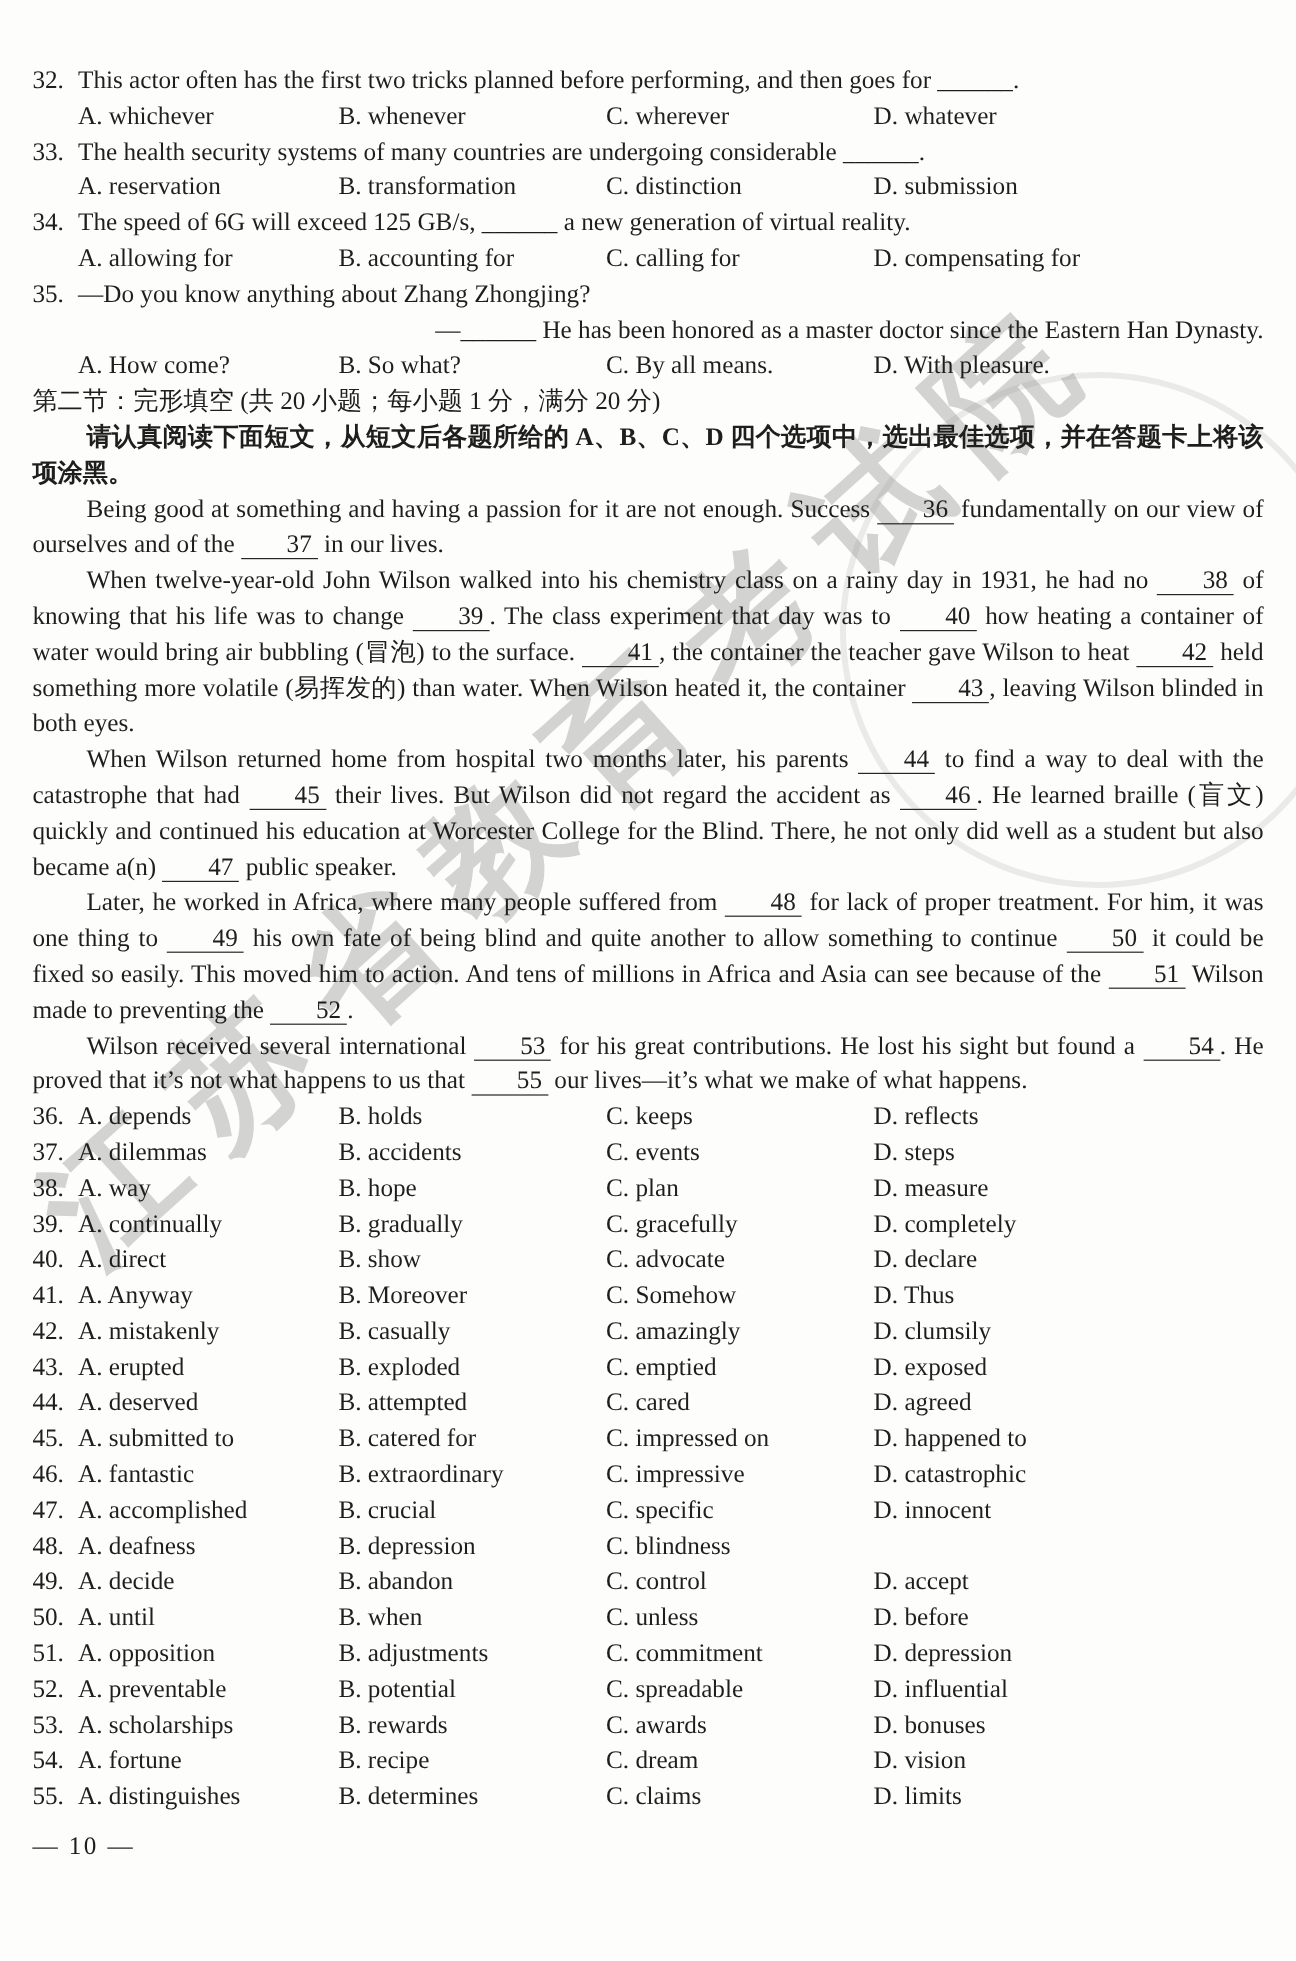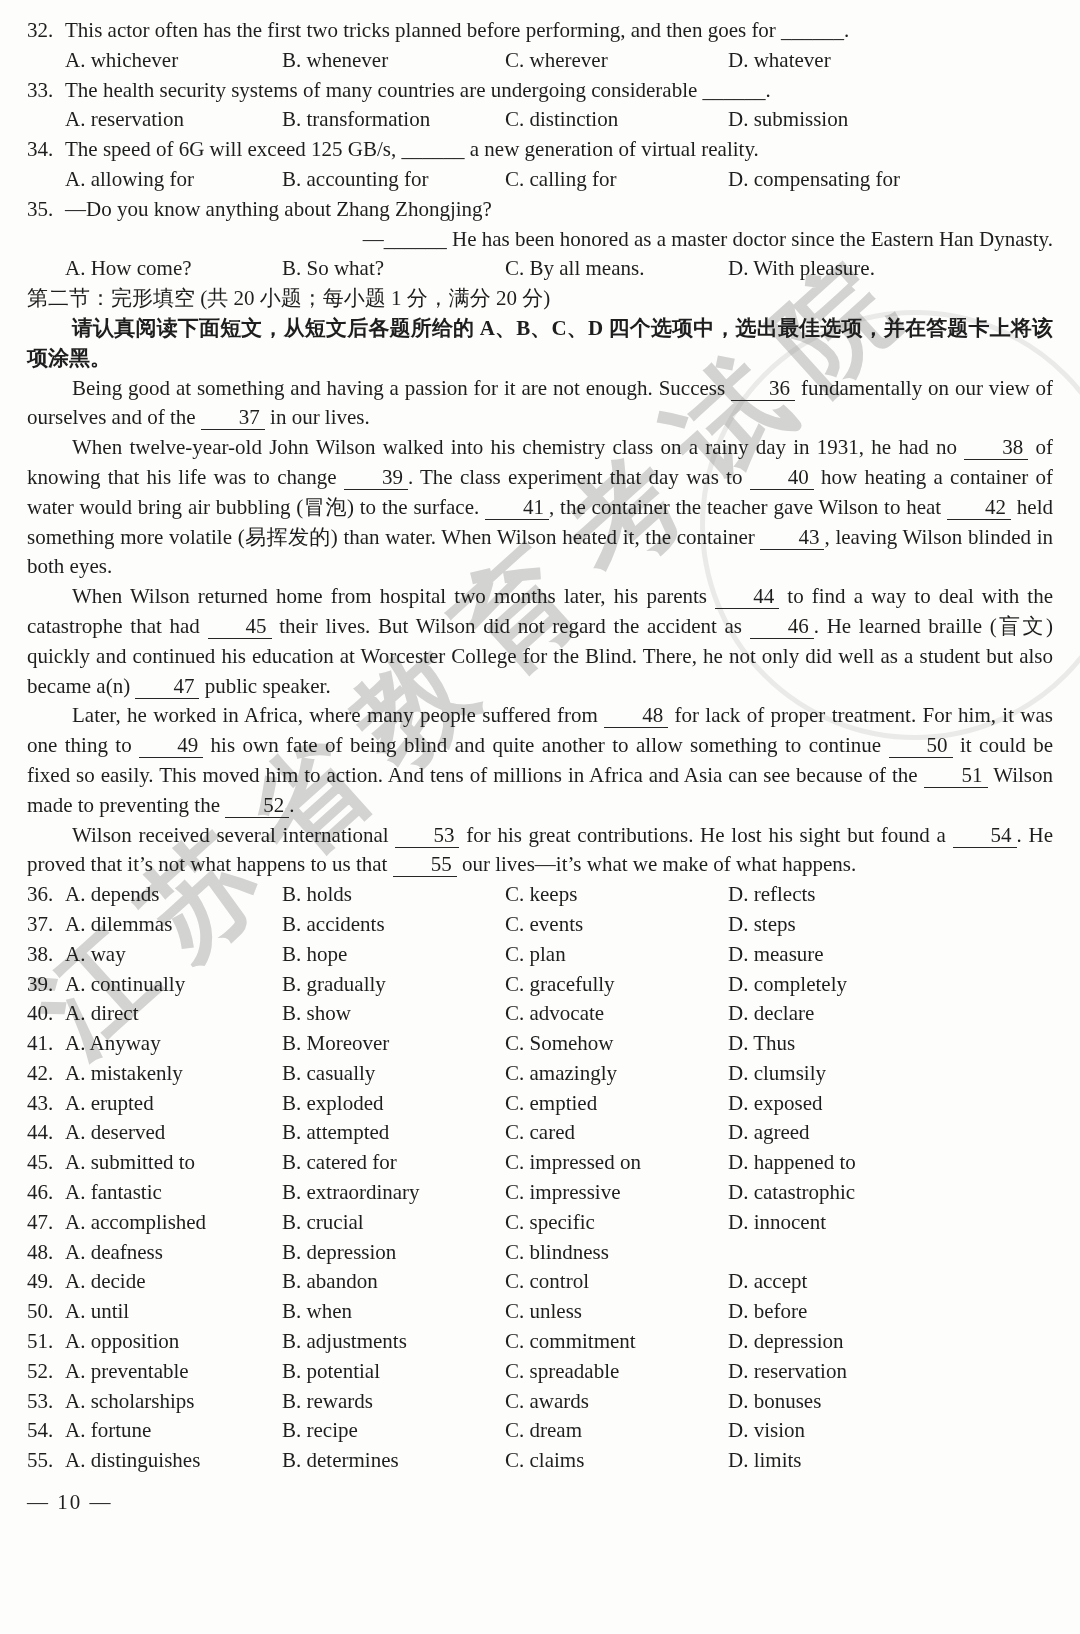--- a/index.html
+++ b/index.html
@@ -32,21 +32,21 @@
   }
   .wm-seal {
     position: absolute;
     left: 700px;
     top: 310px;
     width: 430px;
     height: 430px;
     border: 5px solid rgba(150, 150, 150, 0.18);
     border-radius: 50%;
   }
-  .content { position: relative; z-index: 1; padding: 16px 27px 0 27px; }
+  .content { position: relative; z-index: 1; padding: 16px 27px 0 27px; margin-top: 36px; }
   .qblk { margin: 0; }
   .qline-first { padding-left: 0; }
   .qline { padding-left: 38px; text-align: right; }
   .qnum { display: inline-block; width: 38px; }
   .qopts { display: grid; grid-template-columns: 217px 223px 223px auto; padding-left: 38px; }
   .ocell { white-space: nowrap; overflow: visible; }
   .sec-header { font-weight: normal; }
   .instructions { font-weight: bold; text-indent: 45px; text-align: justify; margin: 0; }
   .psg { margin: 0; text-indent: 45px; text-align: justify; }
   .blank {
@@ -233,21 +233,21 @@
           <span class="ocell">A. opposition</span>
           <span class="ocell">B. adjustments</span>
           <span class="ocell">C. commitment</span>
           <span class="ocell">D. depression</span>
         </div>
         <div class="orow">
           <span class="onum">52.</span>
           <span class="ocell">A. preventable</span>
           <span class="ocell">B. potential</span>
           <span class="ocell">C. spreadable</span>
-          <span class="ocell">D. reservation</span>
+          <span class="ocell">D. influential</span>
         </div>
         <div class="orow">
           <span class="onum">53.</span>
           <span class="ocell">A. scholarships</span>
           <span class="ocell">B. rewards</span>
           <span class="ocell">C. awards</span>
           <span class="ocell">D. bonuses</span>
         </div>
         <div class="orow">
           <span class="onum">54.</span>

